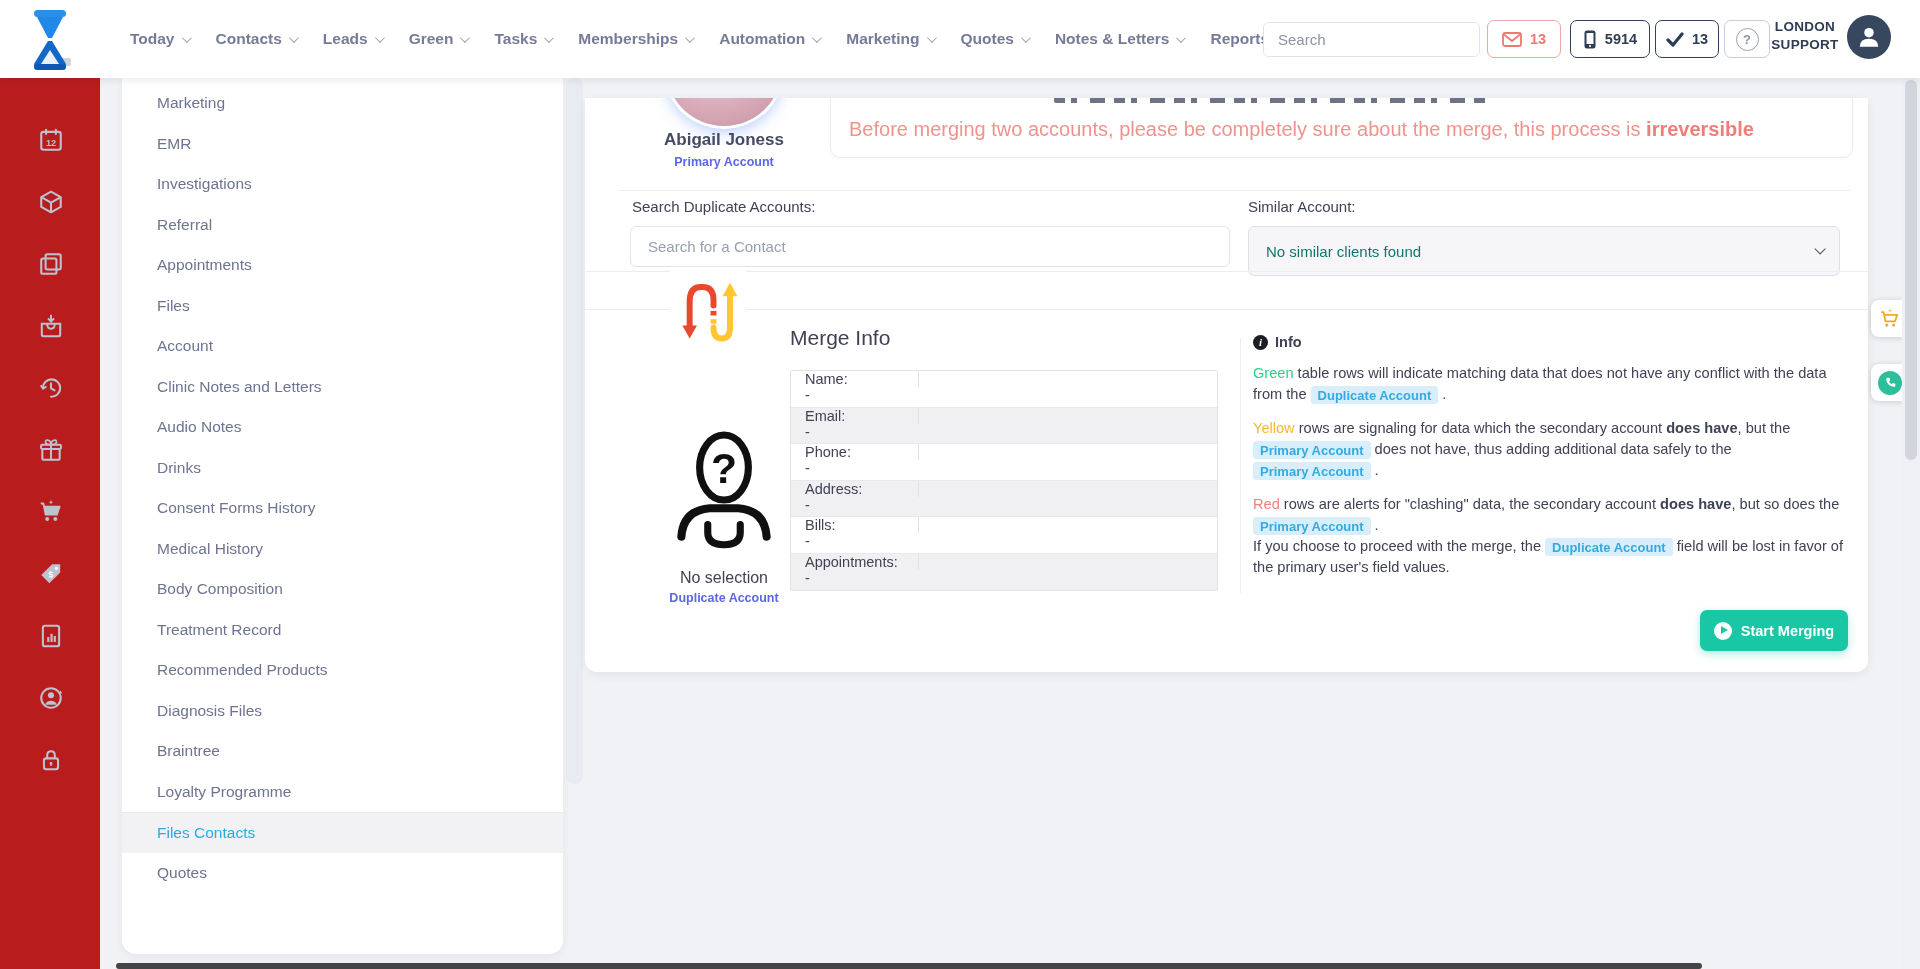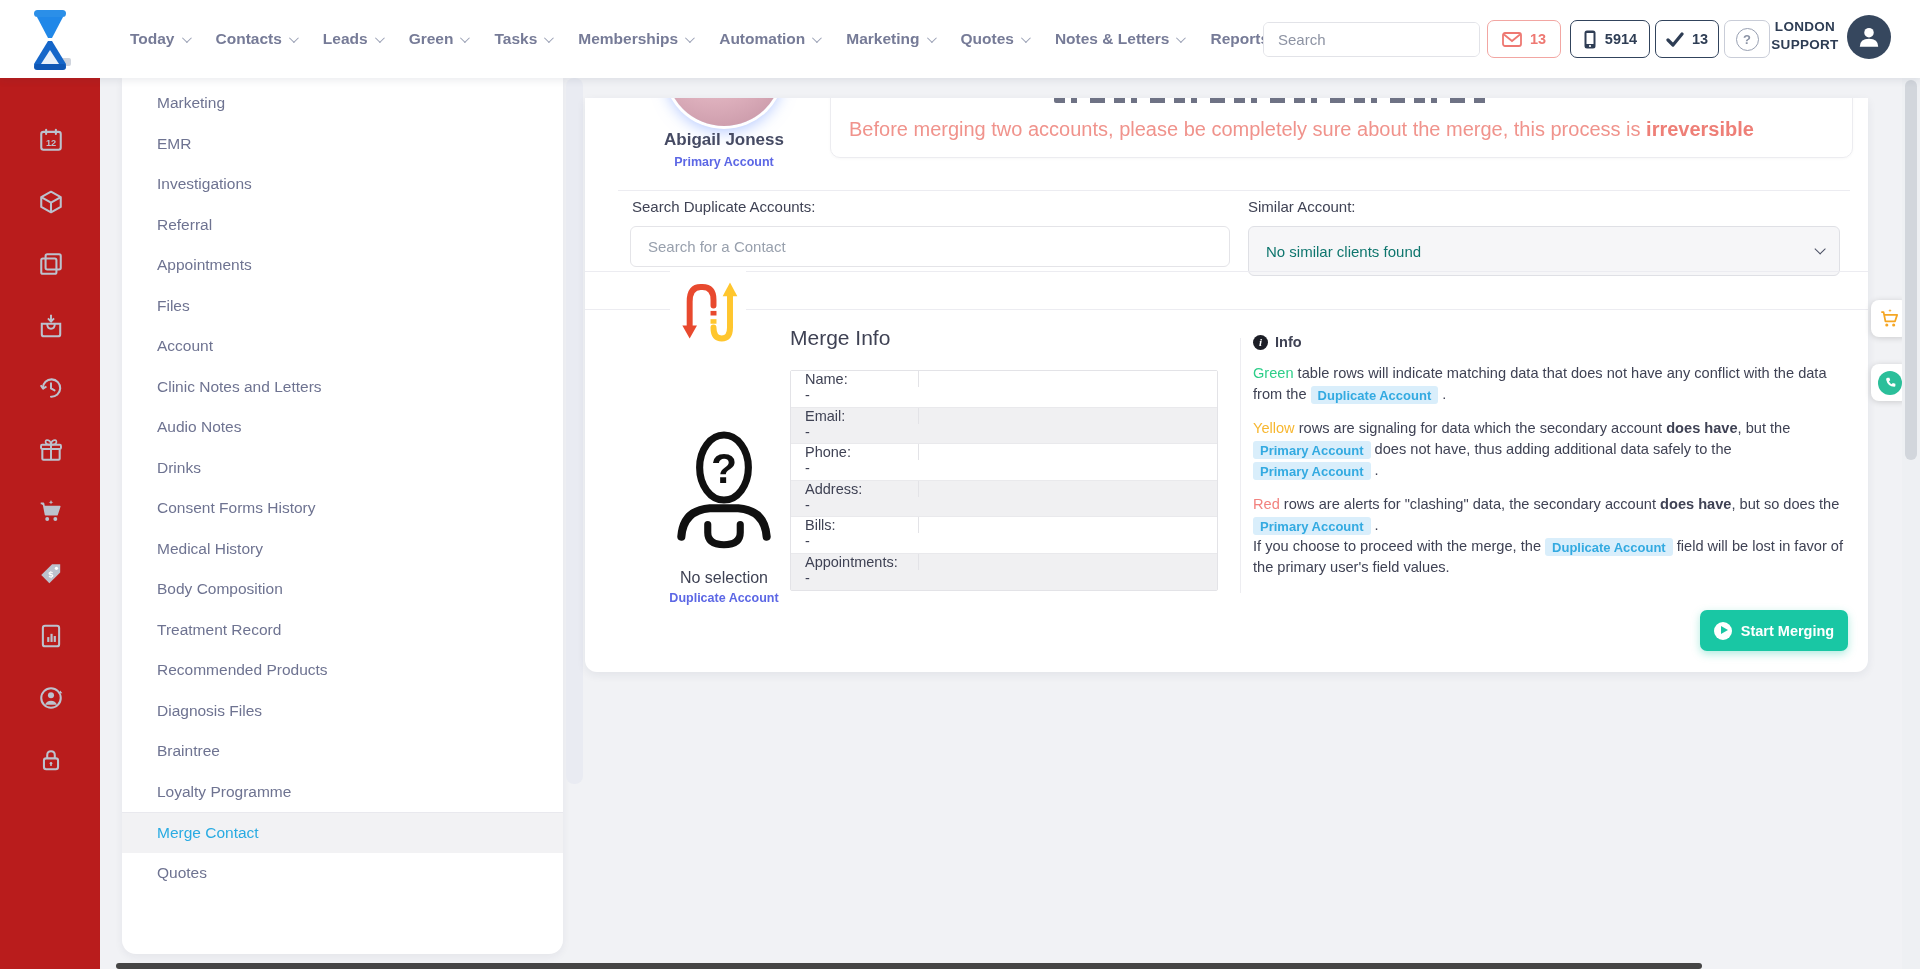--- a/index.html
+++ b/index.html
@@ -334,21 +334,21 @@
       <li>Audio Notes</li>
       <li>Drinks</li>
       <li>Consent Forms History</li>
       <li>Medical History</li>
       <li>Body Composition</li>
       <li>Treatment Record</li>
       <li>Recommended Products</li>
       <li>Diagnosis Files</li>
       <li>Braintree</li>
       <li>Loyalty Programme</li>
-      <li class="active">Merge Contact</li>
+      <li class="active">Files Contacts</li>
       <li>Quotes</li>
     </ul>
   </div>
   <div class="menu-scroll"></div>
 
   <div class="card">
 
     <div class="photo"></div>
     <div class="p-name">Abigail Joness</div>
     <div class="p-badge">Primary Account</div>

